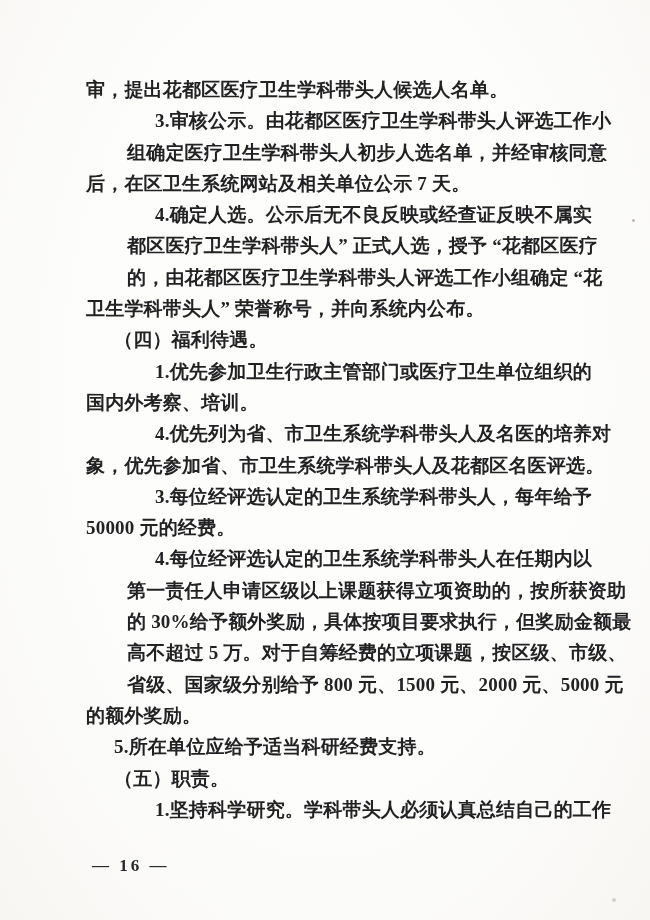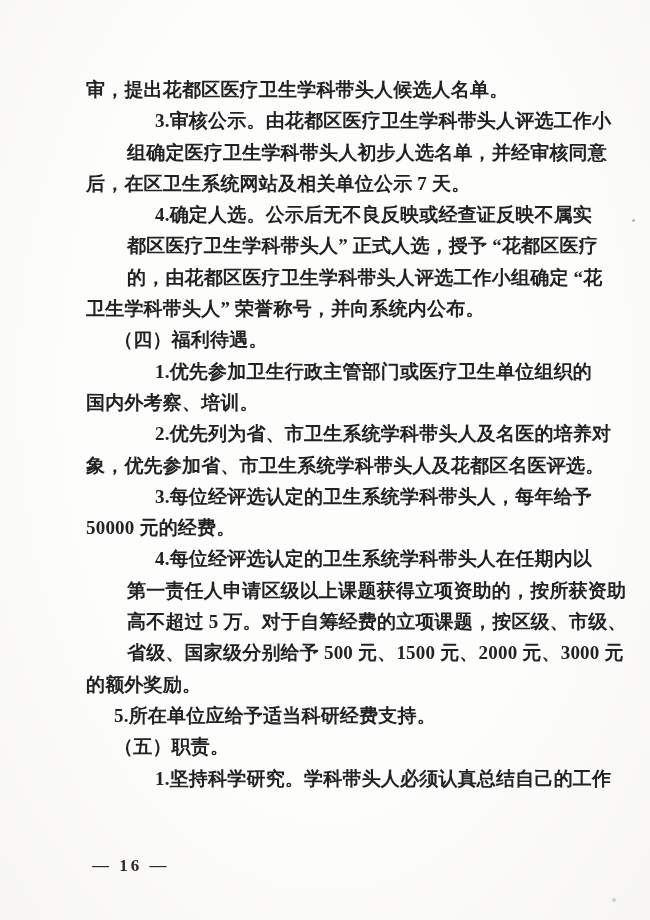--- a/index.html
+++ b/index.html
@@ -67,28 +67,29 @@
       <div class="line indent full">3.审核公示。由花都区医疗卫生学科带头人评选工作小</div>
       <div class="line full">组确定医疗卫生学科带头人初步人选名单，并经审核同意</div>
       <div class="line">后，在区卫生系统网站及相关单位公示 7 天。</div>
       <div class="line indent full">4.确定人选。公示后无不良反映或经查证反映不属实</div>
       <div class="line full">都区医疗卫生学科带头人” 正式人选，授予 “花都区医疗</div>
       <div class="line full">的，由花都区医疗卫生学科带头人评选工作小组确定 “花</div>
       <div class="line">卫生学科带头人” 荣誉称号，并向系统内公布。</div>
       <div class="line indent">（四）福利待遇。</div>
       <div class="line indent full">1.优先参加卫生行政主管部门或医疗卫生单位组织的</div>
       <div class="line">国内外考察、培训。</div>
-      <div class="line indent full">2.优先列为省、市卫生系统学科带头人及名医的培养对</div>
+      <div class="line indent full">4.优先列为省、市卫生系统学科带头人及名医的培养对</div>
       <div class="line">象，优先参加省、市卫生系统学科带头人及花都区名医评选。</div>
       <div class="line indent full">3.每位经评选认定的卫生系统学科带头人，每年给予</div>
       <div class="line">50000 元的经费。</div>
       <div class="line indent full">4.每位经评选认定的卫生系统学科带头人在任期内以</div>
       <div class="line full">第一责任人申请区级以上课题获得立项资助的，按所获资助</div>
+      <div class="line full">的 30%给予额外奖励，具体按项目要求执行，但奖励金额最</div>
       <div class="line full">高不超过 5 万。对于自筹经费的立项课题，按区级、市级、</div>
-      <div class="line full">省级、国家级分别给予 500 元、1500 元、2000 元、3000 元</div>
+      <div class="line full">省级、国家级分别给予 800 元、1500 元、2000 元、5000 元</div>
       <div class="line">的额外奖励。</div>
       <div class="line indent">5.所在单位应给予适当科研经费支持。</div>
       <div class="line indent">（五）职责。</div>
       <div class="line indent full">1.坚持科学研究。学科带头人必须认真总结自己的工作</div>
     </div>
   <div class="page-number">— 16 —</div>
   <div class="speck s1"></div>
   <div class="speck s2"></div>
 </div>
 

